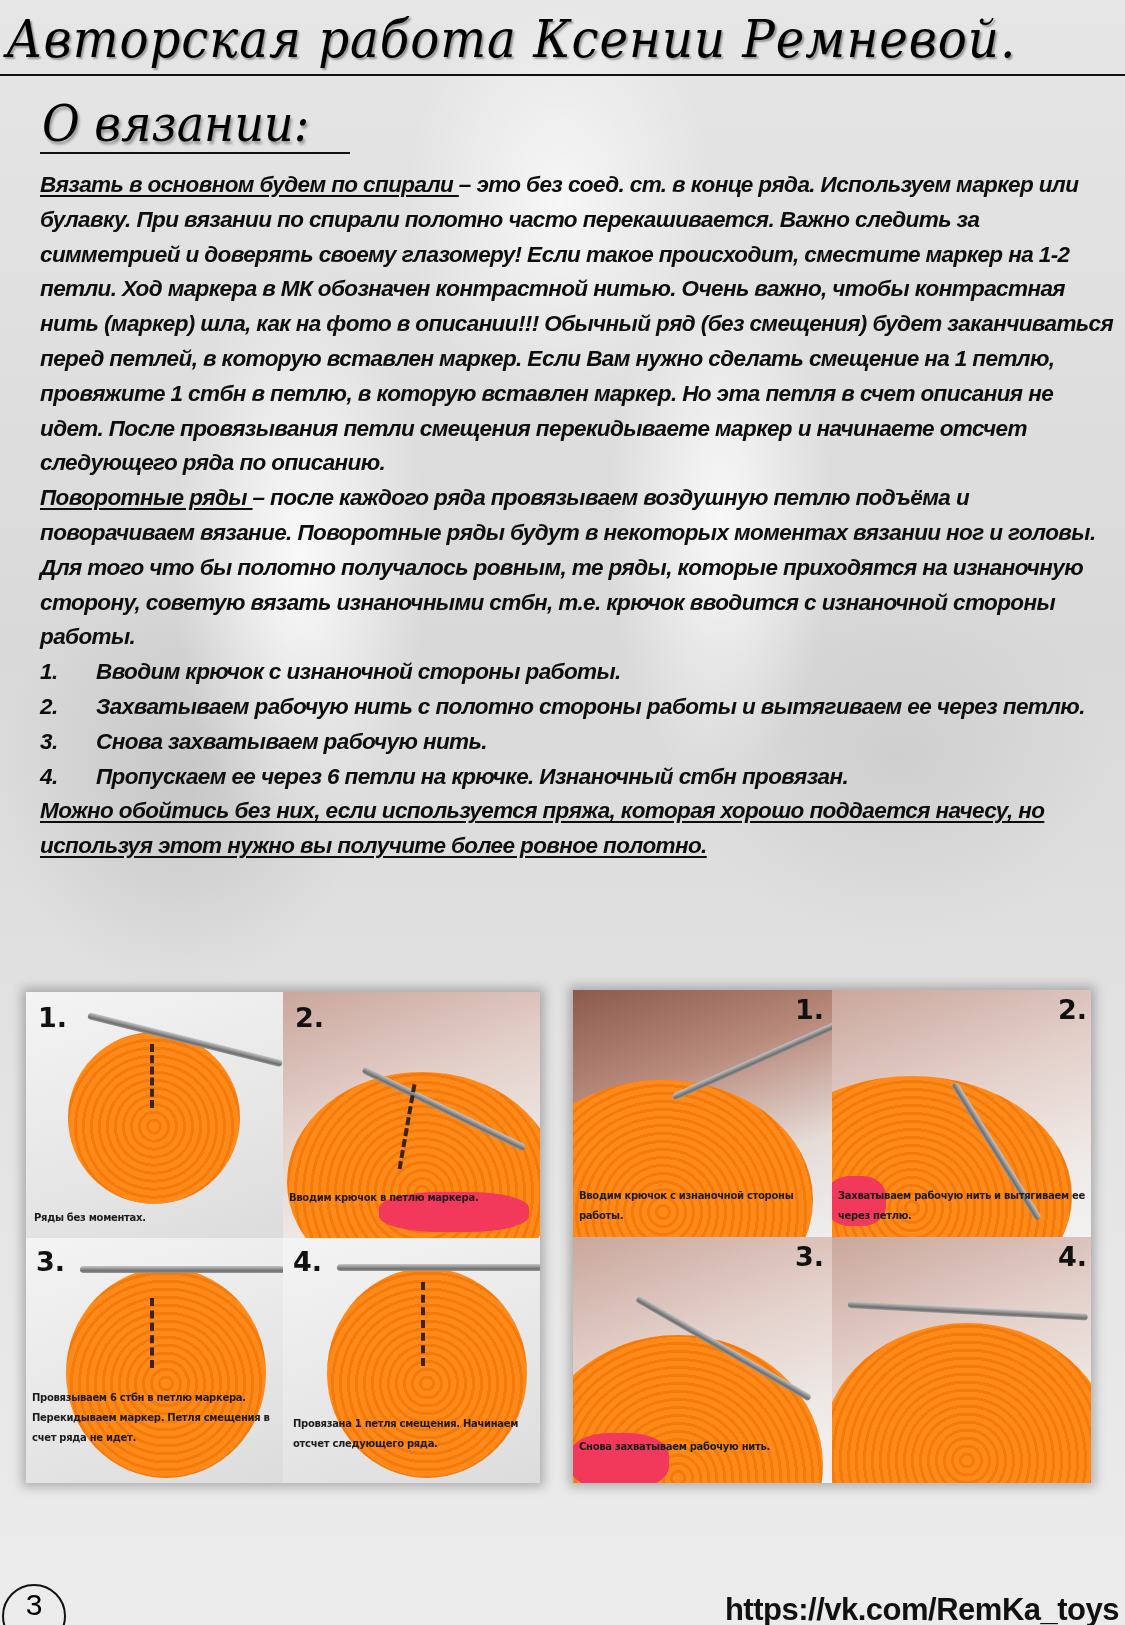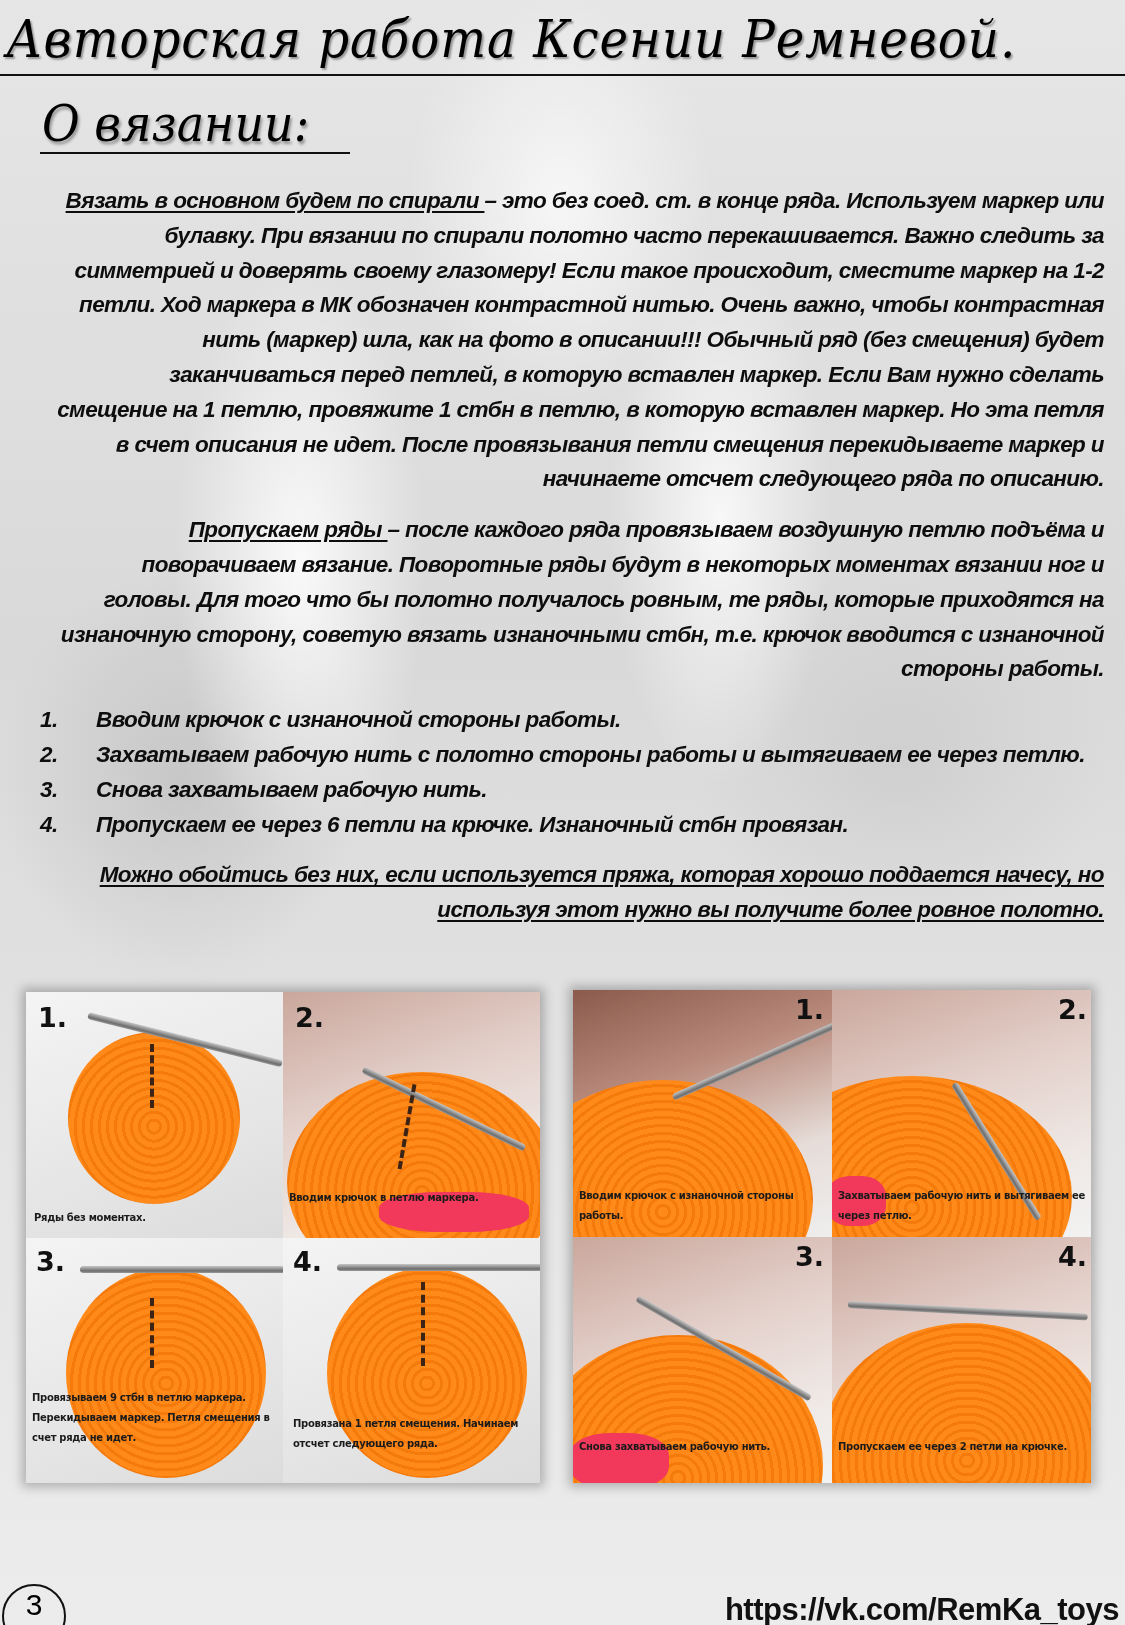--- a/index.html
+++ b/index.html
@@ -33,21 +33,21 @@
   }
   .section-rule {
     position: absolute; left: 40px; top: 152px; width: 310px; height: 2px; background: #111;
   }
   .body-text {
     position: absolute; left: 40px; top: 168px; width: 1080px;
     font-family: "Liberation Sans", sans-serif; font-style: italic; font-weight: bold;
     font-size: 22.5px; line-height: 34.8px; letter-spacing: -0.6px;
     color: #0d0d0d;
   }
-  .body-text p { margin: 16px; text-align: right; }
+  .body-text p { margin: 0; }
   .u { text-decoration: underline; text-underline-offset: 3px; }
   .list-item { display: flex; }
   .list-num { width: 56px; flex: none; }
   .list-text { flex: 1; }
 
   .panel {
     position: absolute; background: #fff;
     box-shadow: 0 0 10px 4px rgba(0,0,0,0.25);
     display: grid; grid-template-columns: 1fr 1fr; grid-template-rows: 1fr 1fr;
   }
@@ -99,21 +99,21 @@
 <div class="header-rule"></div>
 
 <div class="section-title">О вязании:</div>
 <div class="section-rule"></div>
 
 <div class="body-text">
   <p>
     <span class="u">Вязать в основном будем по спирали </span><span>– это без соед. ст. в конце ряда. Используем маркер или булавку. При вязании по спирали полотно часто перекашивается. Важно следить за симметрией и доверять своему глазомеру! Если такое происходит, сместите маркер на 1-2 петли. Ход маркера в МК обозначен контрастной нитью. Очень важно, чтобы контрастная нить (маркер) шла, как на фото в описании!!! Обычный ряд (без смещения) будет заканчиваться перед петлей, в которую вставлен маркер. Если Вам нужно сделать смещение на 1 петлю, провяжите 1 стбн в петлю, в которую вставлен маркер. Но эта петля в счет описания не идет. После провязывания петли смещения перекидываете маркер и начинаете отсчет следующего ряда по описанию.</span>
   </p>
   <p>
-    <span class="u">Пропускаем ряды </span><span>– после каждого ряда провязываем воздушную петлю подъёма и поворачиваем вязание. Поворотные ряды будут в некоторых моментах вязании ног и головы. Для того что бы полотно получалось ровным, те ряды, которые приходятся на изнаночную сторону, советую вязать изнаночными стбн, т.е. крючок вводится с изнаночной стороны работы.</span>
+    <span class="u">Поворотные ряды </span><span>– после каждого ряда провязываем воздушную петлю подъёма и поворачиваем вязание. Поворотные ряды будут в некоторых моментах вязании ног и головы. Для того что бы полотно получалось ровным, те ряды, которые приходятся на изнаночную сторону, советую вязать изнаночными стбн, т.е. крючок вводится с изнаночной стороны работы.</span>
   </p>
   <div class="list-item">
     <span class="list-num">1.</span>
     <span class="list-text">Вводим крючок с изнаночной стороны работы.</span>
   </div>
   <div class="list-item">
     <span class="list-num">2.</span>
     <span class="list-text">Захватываем рабочую нить с полотно стороны работы и вытягиваем ее через петлю.</span>
   </div>
   <div class="list-item">
@@ -141,21 +141,21 @@
     <div class="marker-thread" style="left:122px;top:92px;height:86px;transform:rotate(10deg);"></div>
     <div class="nail" style="left:96px;top:200px;width:150px;height:40px;"></div>
     <span class="step-num" style="left:12px;top:12px;">2.</span>
     <span class="caption" style="left:6px;top:196px;width:220px;">Вводим крючок в петлю маркера.</span>
   </div>
   <div class="photo photo-white">
     <div class="disc" style="left:40px;top:30px;width:200px;height:210px;"></div>
     <div class="hook" style="left:54px;top:28px;width:205px;"></div>
     <div class="marker-thread" style="left:124px;top:60px;height:70px;"></div>
     <span class="step-num" style="left:10px;top:10px;">3.</span>
-    <span class="caption" style="left:6px;top:150px;width:240px;">Провязываем 9 стбн в петлю маркера. Перекидываем маркер. Петля смещения в счет ряда не идет.</span>
+    <span class="caption" style="left:6px;top:150px;width:240px;">Провязываем 6 стбн в петлю маркера. Перекидываем маркер. Петля смещения в счет ряда не идет.</span>
   </div>
   <div class="photo photo-white">
     <div class="disc" style="left:44px;top:30px;width:200px;height:210px;"></div>
     <div class="hook" style="left:54px;top:26px;width:205px;"></div>
     <div class="marker-thread" style="left:138px;top:44px;height:84px;"></div>
     <span class="step-num" style="left:10px;top:10px;">4.</span>
     <span class="caption" style="left:10px;top:176px;width:250px;">Провязана 1 петля смещения. Начинаем отсчет следующего ряда.</span>
   </div>
 </div>
 
@@ -177,18 +177,17 @@
     <div class="disc" style="left:-40px;top:98px;width:290px;height:260px;"></div>
     <div class="hook" style="left:64px;top:58px;width:200px;transform:rotate(30deg);transform-origin:left center;"></div>
     <div class="nail" style="left:-4px;top:196px;width:100px;height:56px;"></div>
     <span class="step-num" style="right:8px;top:6px;">3.</span>
     <span class="caption" style="left:6px;top:200px;width:240px;">Снова захватываем рабочую нить.</span>
   </div>
   <div class="photo photo-finger">
     <div class="disc" style="left:-10px;top:86px;width:290px;height:250px;"></div>
     <div class="hook" style="left:16px;top:64px;width:240px;transform:rotate(3deg);transform-origin:left center;"></div>
     <span class="step-num" style="right:4px;top:6px;">4.</span>
-    <span class="caption" style="left:6px;top:200px;width:250px;">Пропускаем ее через 2 петли на крючке.</span>
   </div>
 </div>
 
 <div class="page-number">3</div>
 <div class="footer-url">https://vk.com/RemKa_toys</div>
 
 </body></html>

